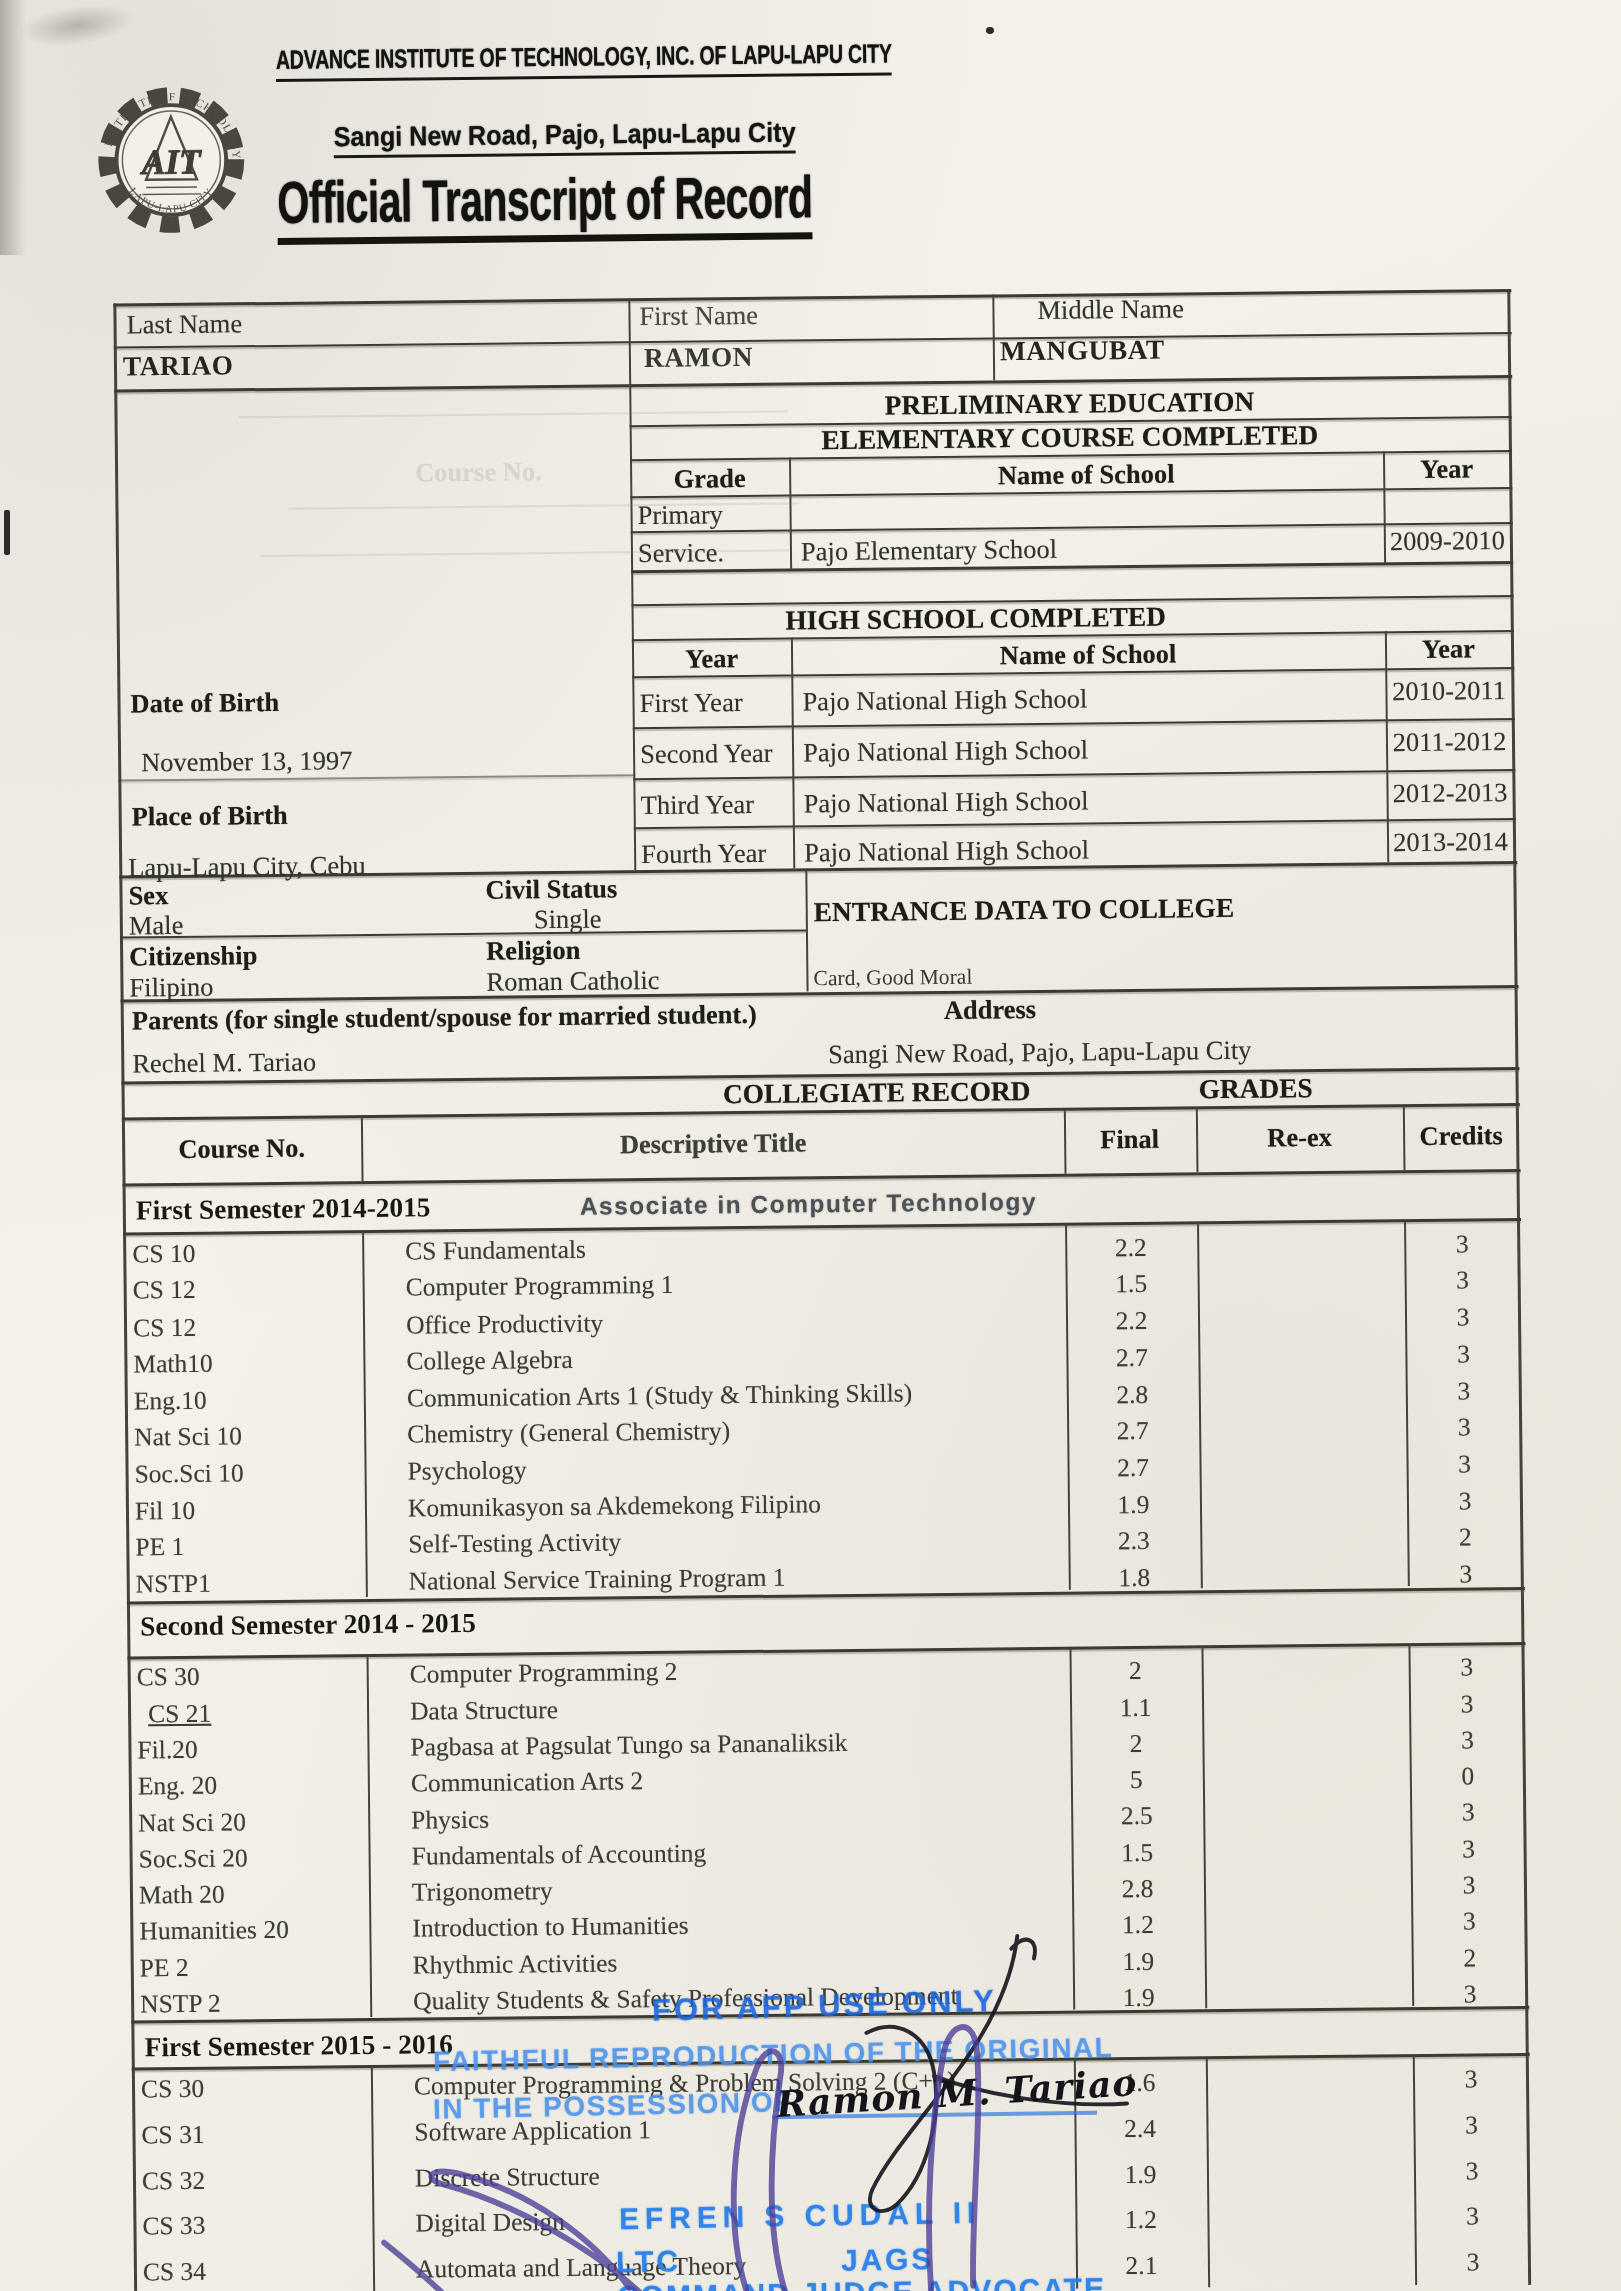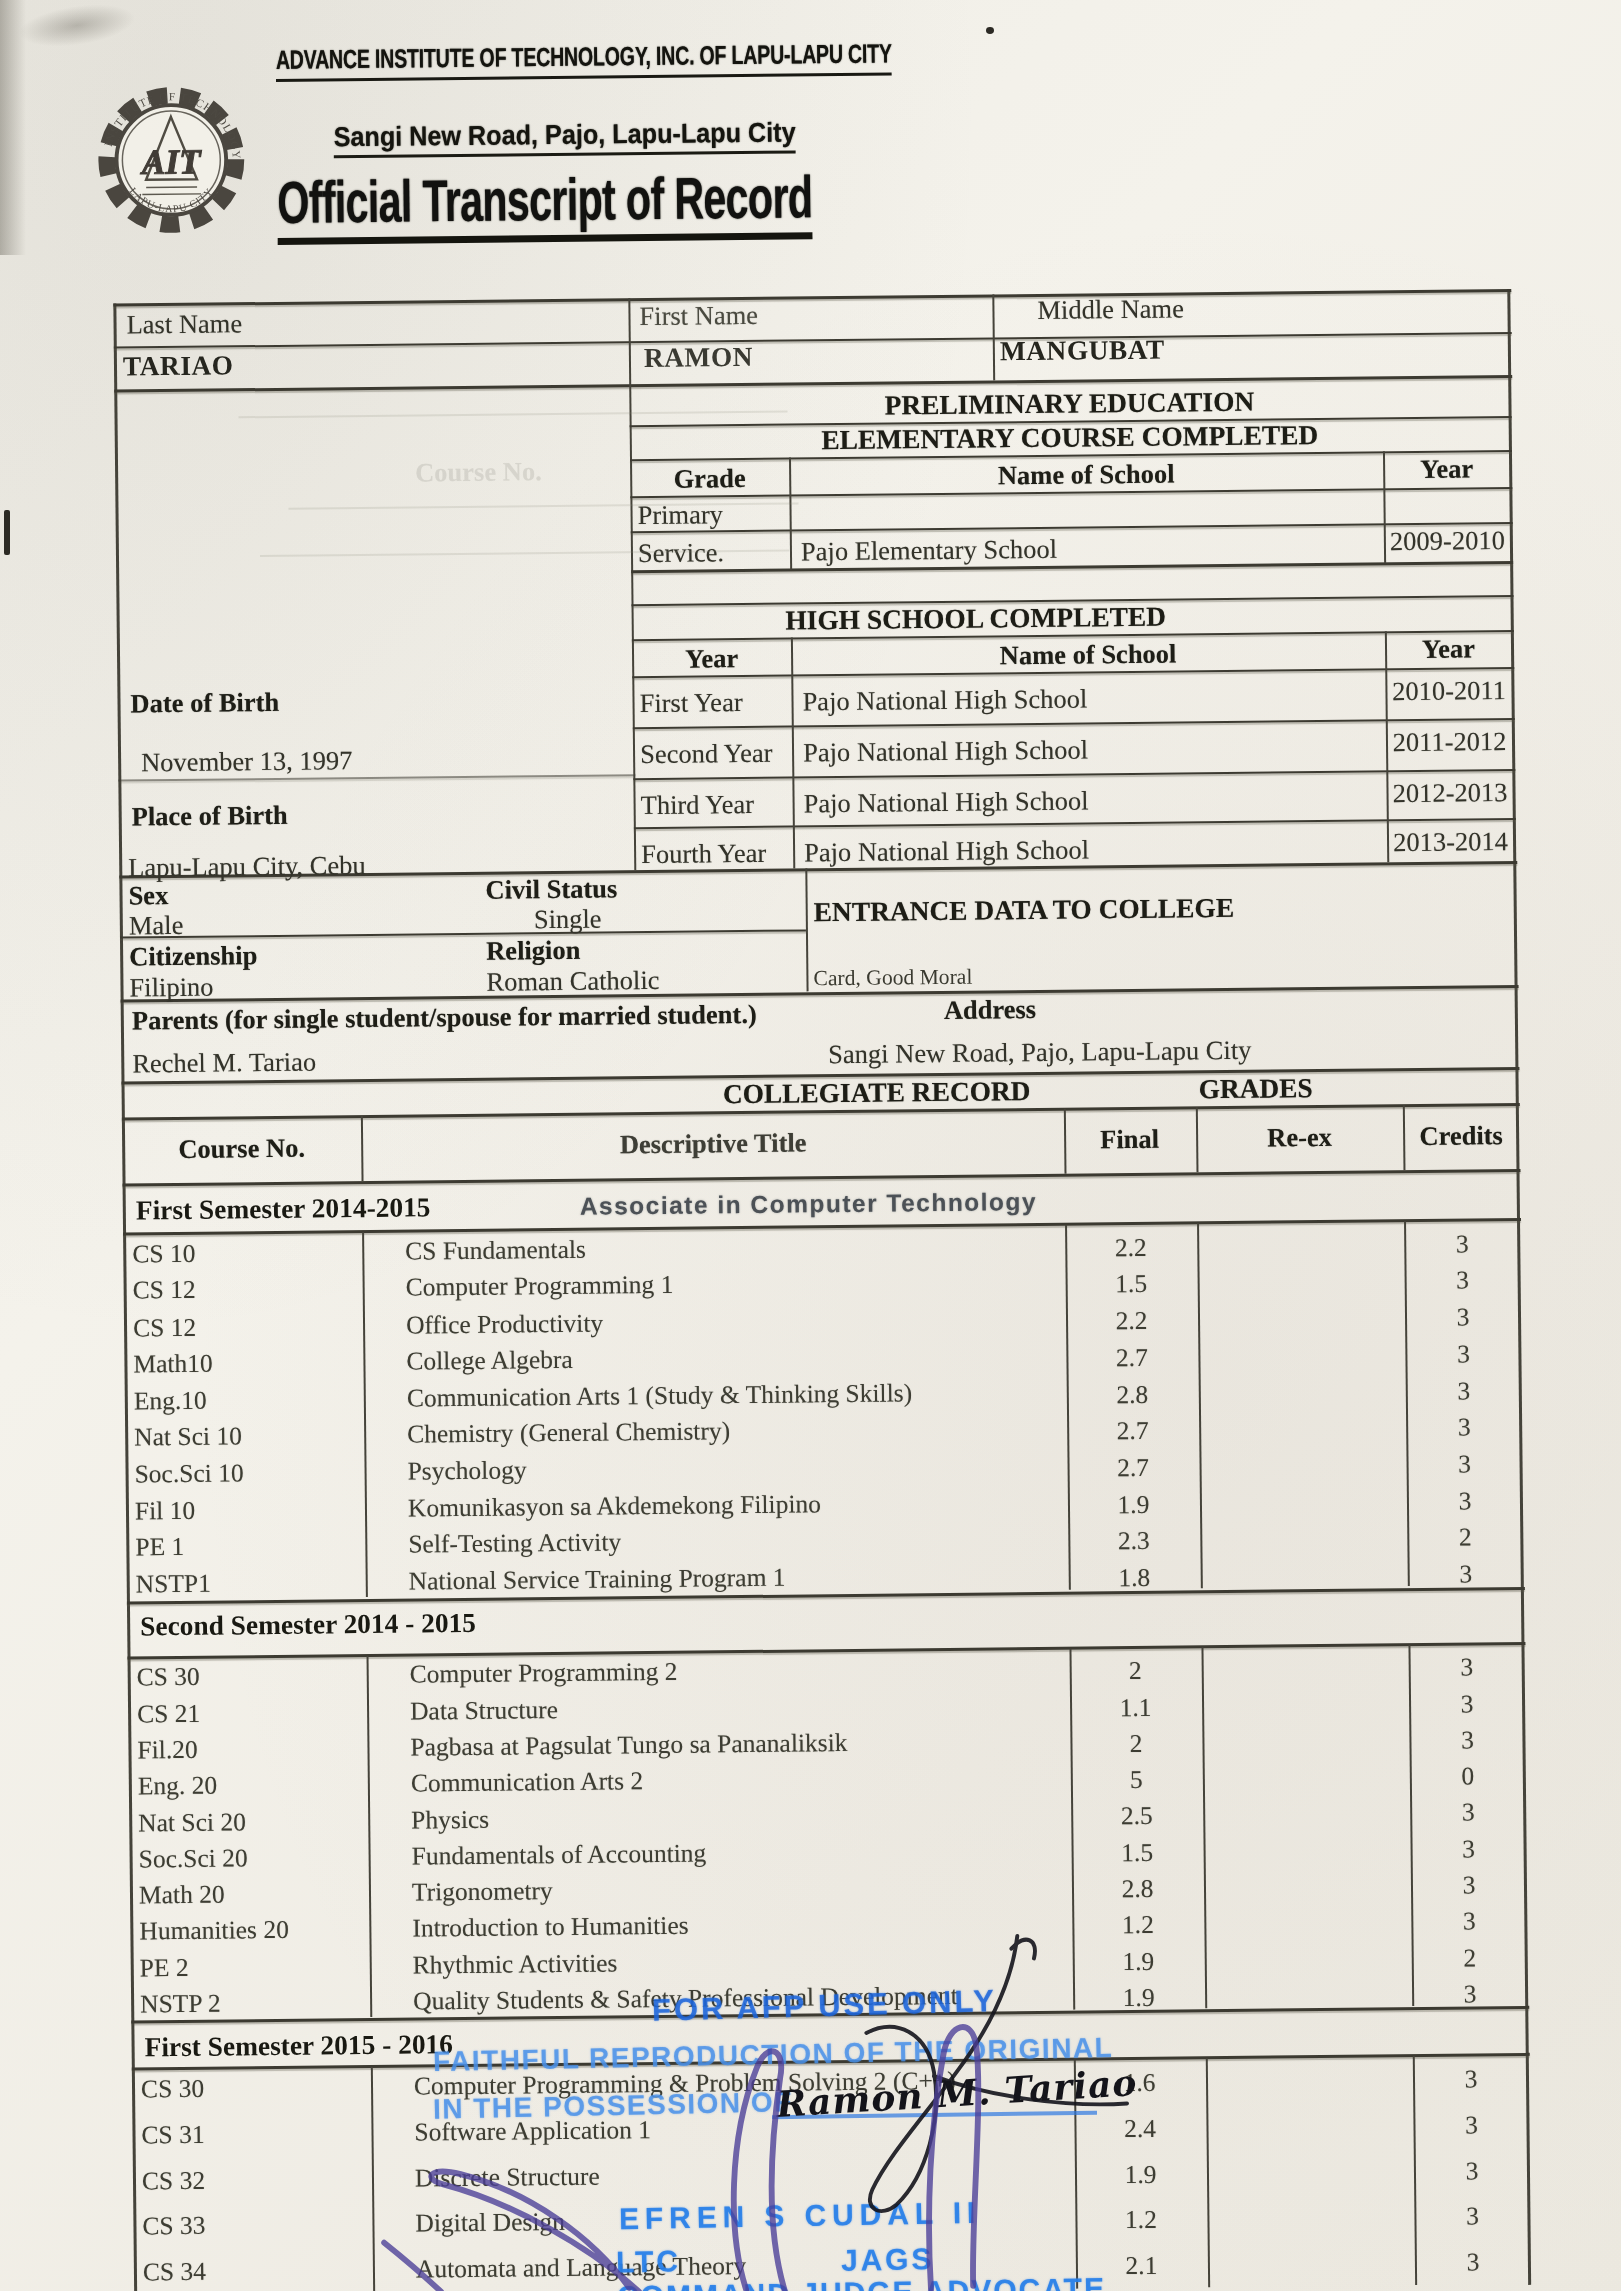--- a/index.html
+++ b/index.html
@@ -262,21 +262,21 @@
         <div class="abs crs" style="left: 403px; top: 1562px;">National Service Training Program 1</div>
         <div class="abs crs ctr" style="left: 1063px; top: 1566px; width: 131px;">1.8</div>
         <div class="abs crs ctr" style="left: 1195px; top: 1566px; width: 207px;"></div>
         <div class="abs crs ctr" style="left: 1402px; top: 1566px; width: 116px;">3</div>
         <div class="abs semband" style="left: 134px; top: 1604px;">Second Semester 2014 - 2015</div>
         <div class="abs crs" style="left: 130px; top: 1655px;">CS 30</div>
         <div class="abs crs" style="left: 403px; top: 1655px;">Computer Programming 2</div>
         <div class="abs crs ctr" style="left: 1063px; top: 1659px; width: 131px;">2</div>
         <div class="abs crs ctr" style="left: 1195px; top: 1659px; width: 207px;"></div>
         <div class="abs crs ctr" style="left: 1402px; top: 1659px; width: 116px;">3</div>
-        <div class="abs crs" style="left: 130px; top: 1692px;">CS 21</div>
+        <div class="abs crs" style="left: 141px; top: 1692px; text-decoration: underline;">CS 21</div>
         <div class="abs crs" style="left: 403px; top: 1692px;">Data Structure</div>
         <div class="abs crs ctr" style="left: 1063px; top: 1696px; width: 131px;">1.1</div>
         <div class="abs crs ctr" style="left: 1195px; top: 1696px; width: 207px;"></div>
         <div class="abs crs ctr" style="left: 1402px; top: 1696px; width: 116px;">3</div>
         <div class="abs crs" style="left: 130px; top: 1728px;">Fil.20</div>
         <div class="abs crs" style="left: 403px; top: 1728px;">Pagbasa at Pagsulat Tungo sa Pananaliksik</div>
         <div class="abs crs ctr" style="left: 1063px; top: 1732px; width: 131px;">2</div>
         <div class="abs crs ctr" style="left: 1195px; top: 1732px; width: 207px;"></div>
         <div class="abs crs ctr" style="left: 1402px; top: 1732px; width: 116px;">3</div>
         <div class="abs crs" style="left: 130px; top: 1764px;">Eng. 20</div>

